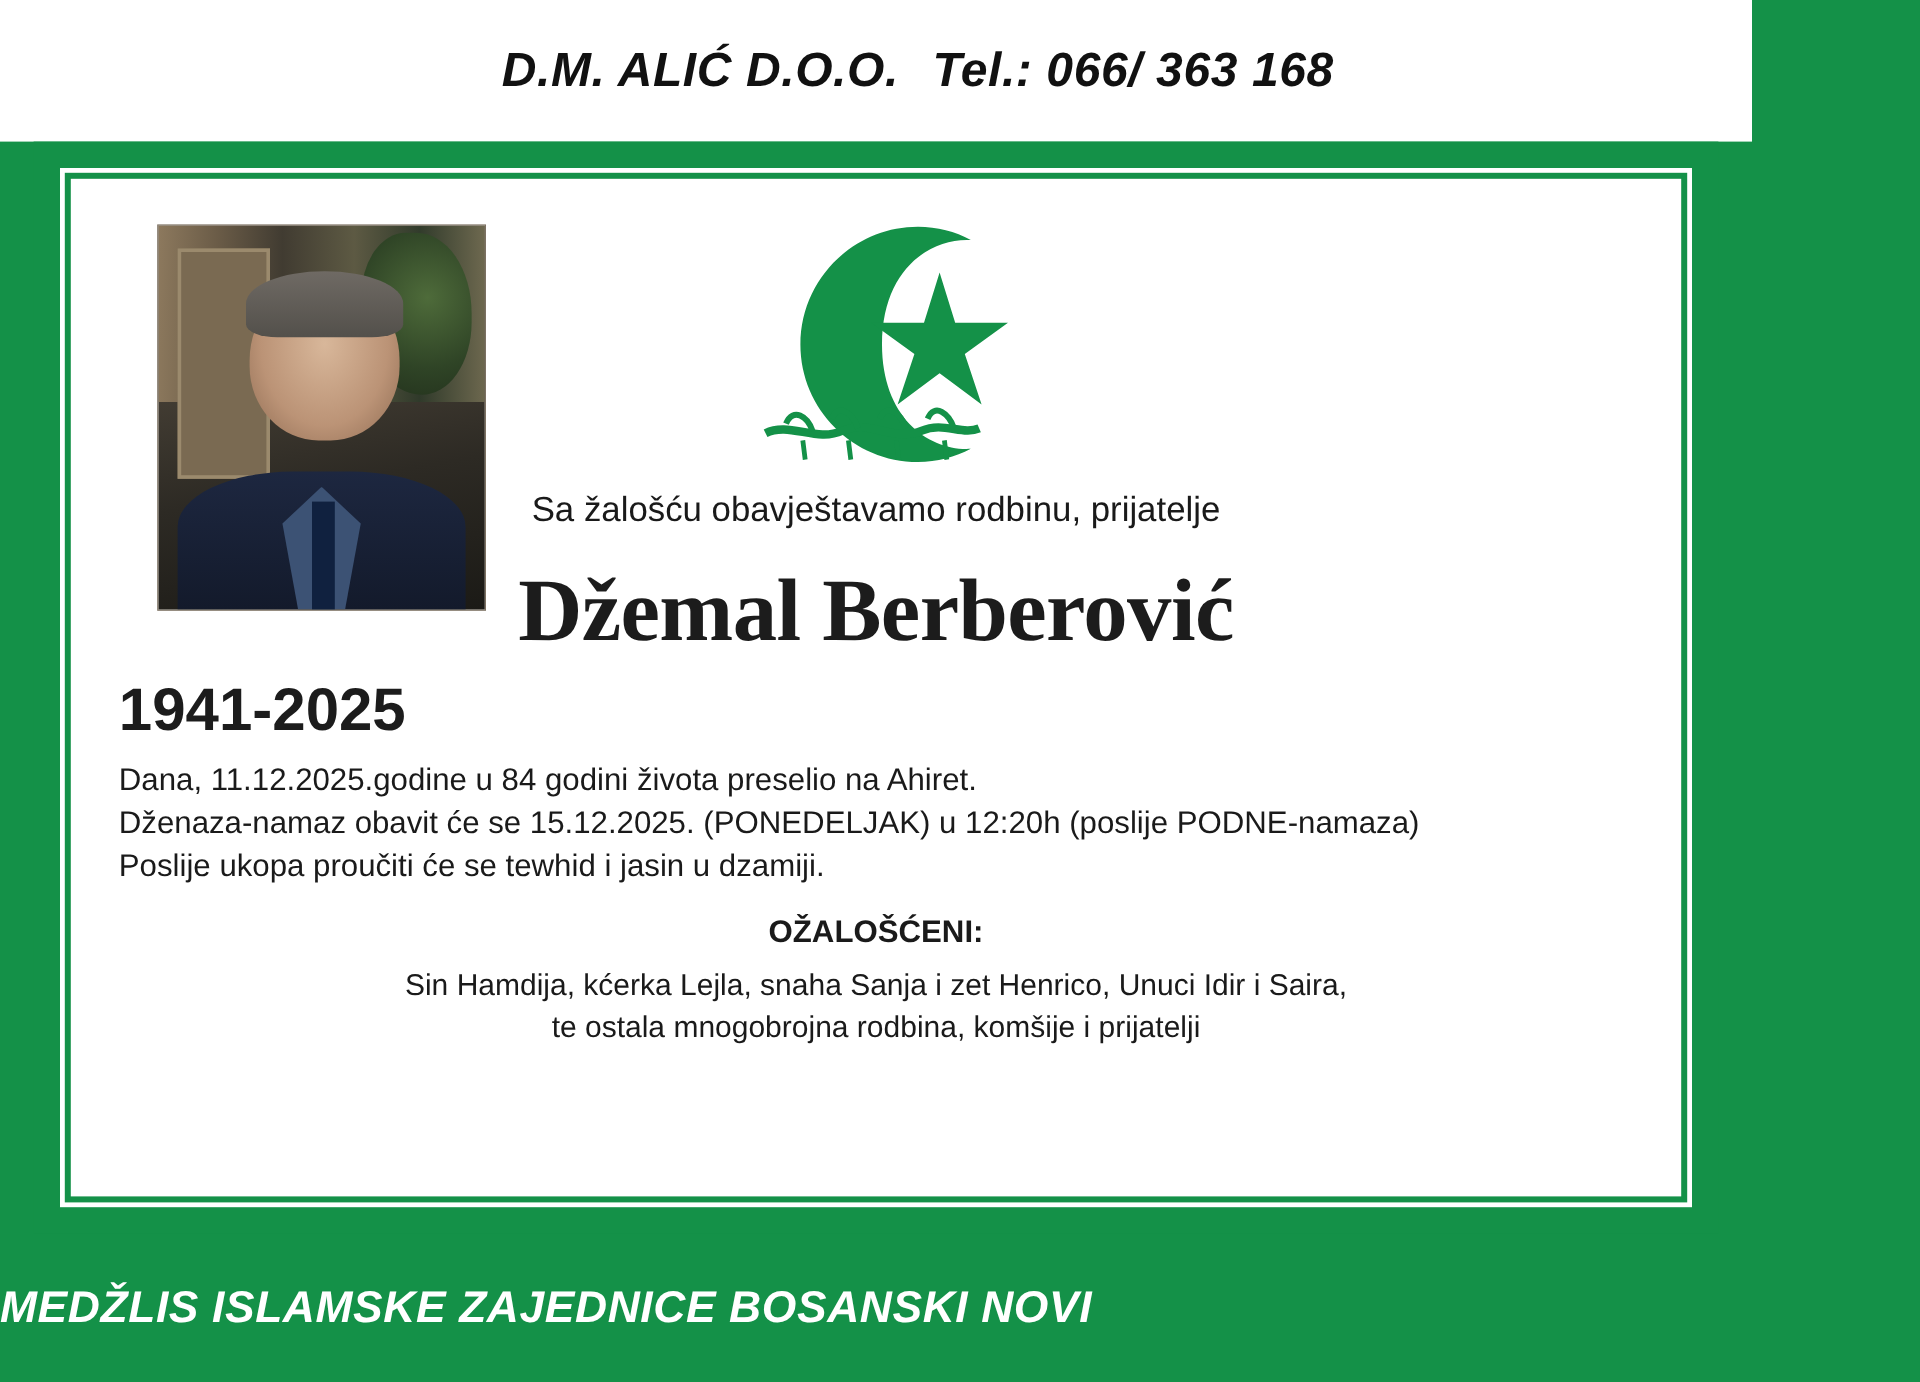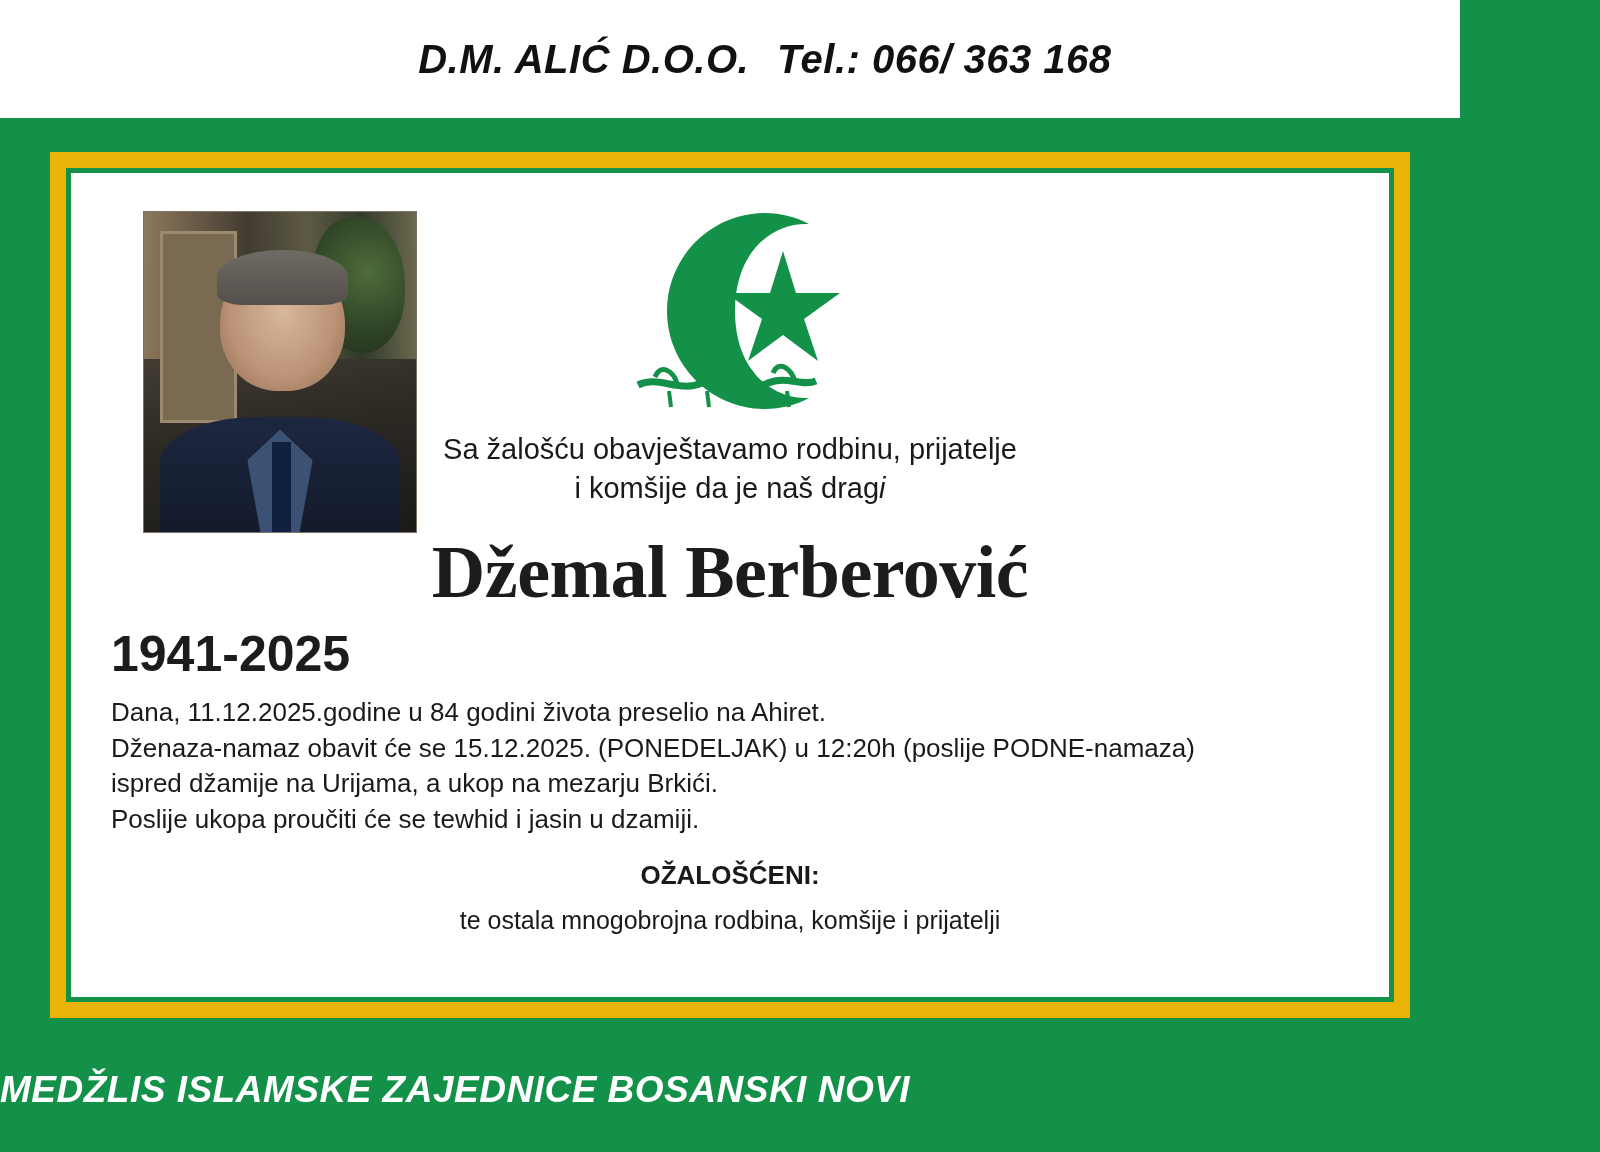--- a/index.html
+++ b/index.html
@@ -46,24 +46,23 @@
   .card-outer {
     width: 1404px;
     height: 910px;
     background: #149148;
     padding: 22px;
     box-sizing: border-box;
   }
   .card-mid {
     width: 100%;
     height: 100%;
-    background: #eab308;
-    padding: 16px;
-    box-sizing: border-box;
-    margin-top: 12px;
+    background: #ffffff;
+    padding: 4px;
+    box-sizing: border-box;
   }
   .card-inner {
     width: 100%;
     height: 100%;
     border: 5px solid #149148;
     background: #ffffff;
     box-sizing: border-box;
     position: relative;
     padding: 18px 40px;
   }
@@ -243,36 +242,35 @@
               <path d="M78 172 C84 158 96 168 100 180" stroke="#149148" stroke-width="5" fill="none"></path>
               <path d="M118 172 C124 158 136 168 140 180" stroke="#149148" stroke-width="5" fill="none"></path>
               <path d="M158 172 C164 158 176 168 180 180" stroke="#149148" stroke-width="5" fill="none"></path>
               <path d="M54 190 L56 206 M92 190 L94 206 M132 190 L134 206 M172 190 L174 206" stroke="#149148" stroke-width="4"></path>
             </g>
           </svg>
         </div>
 
         <div class="intro">
           <div>Sa žalošću obavještavamo rodbinu, prijatelje</div>
-          <div><span>i komšije da je naš drag</span><span class="ital">i</span></div>
         </div>
 
         <div class="name">Džemal Berberović</div>
         <div class="years">1941-2025</div>
 
         <div class="details">
           <div>Dana, 11.12.2025.godine u 84 godini života preselio na Ahiret.</div>
           <div>Dženaza-namaz obavit će se 15.12.2025. (PONEDELJAK) u 12:20h (poslije PODNE-namaza)</div>
-          <div>ispred džamije na Urijama, a ukop na mezarju Brkići.</div>
           <div>Poslije ukopa proučiti će se  tewhid i jasin u dzamiji.</div>
         </div>
 
         <div class="mourners-title">OŽALOŠĆENI:</div>
 
         <div class="mourners">
+          <div>Sin Hamdija, kćerka Lejla, snaha Sanja  i zet Henrico, Unuci Idir i Saira,</div>
           <div>te ostala mnogobrojna rodbina, komšije i prijatelji</div>
         </div>
 
       </div>
     </div>
   </div>
 
   <div class="bottom-bar">
     <div class="footer-text">MEDŽLIS ISLAMSKE ZAJEDNICE BOSANSKI NOVI</div>
   </div>

